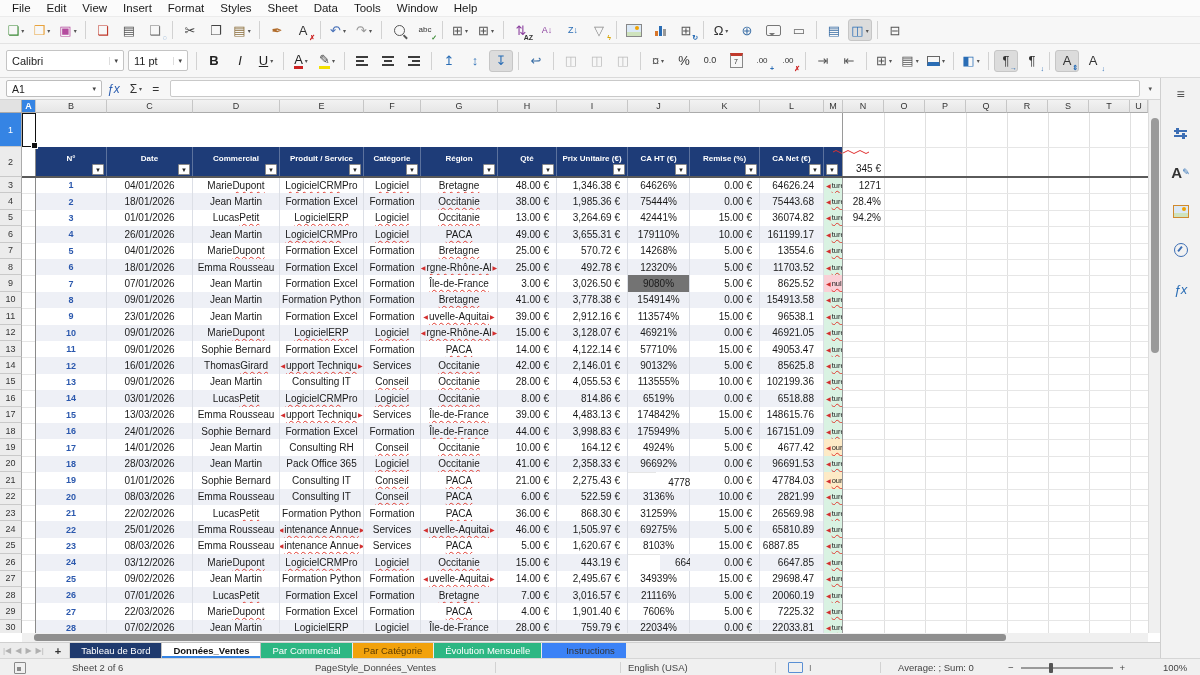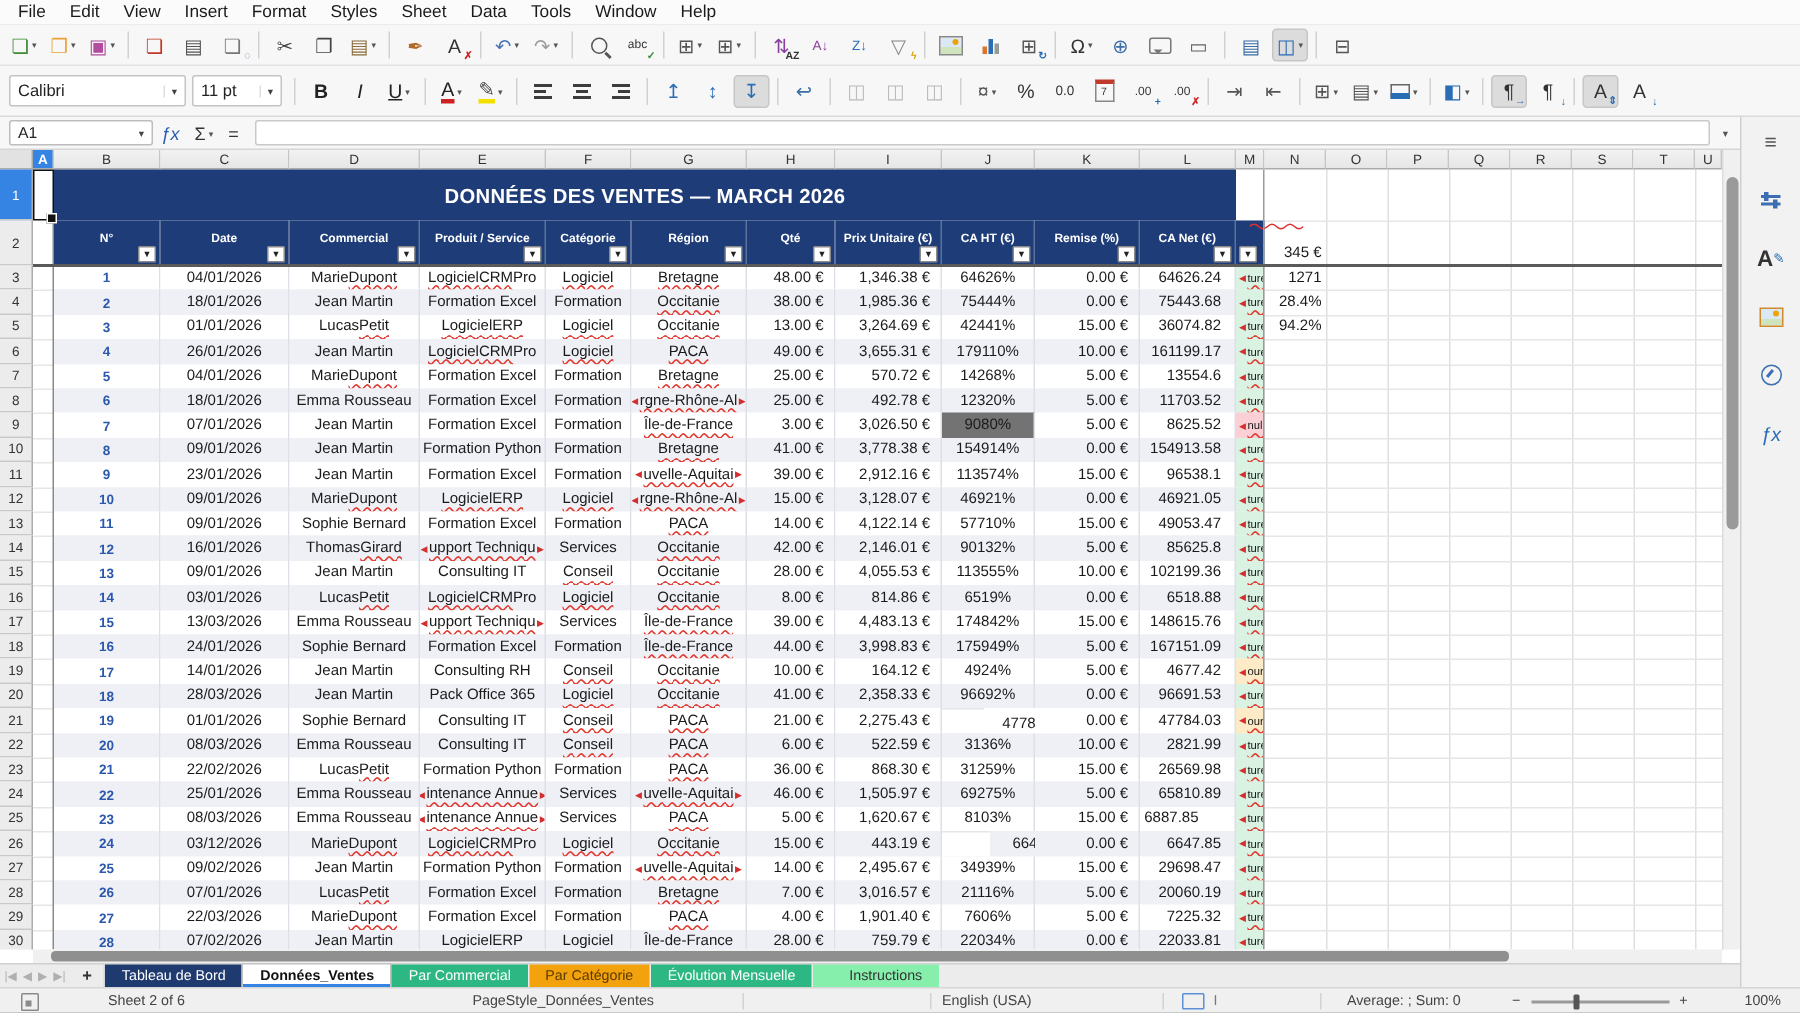--- a/index.html
+++ b/index.html
@@ -444,21 +444,20 @@
       <div class="rhcell" style="top: 388.6px; height: 16.4px;">22</div>
       <div class="rhcell" style="top: 405px; height: 16.4px;">23</div>
       <div class="rhcell" style="top: 421.4px; height: 16.4px;">24</div>
       <div class="rhcell" style="top: 437.8px; height: 16.4px;">25</div>
       <div class="rhcell" style="top: 454.2px; height: 16.4px;">26</div>
       <div class="rhcell" style="top: 470.6px; height: 16.4px;">27</div>
       <div class="rhcell" style="top: 487px; height: 16.4px;">28</div>
       <div class="rhcell" style="top: 503.4px; height: 16.4px;">29</div>
       <div class="rhcell" style="top: 519.8px; height: 16.4px;">30</div>
       <div class="selcell" style="left: 22px; top: 13px; width: 14px; height: 34px;"></div>
-      <div class="titlecell" style="left: 36px; top: 13px; width: 788px; height: 34px;">DONNÉES DES VENTES — MARCH 2026</div>
       <div class="squig" style="left: 833px; top: 41px; width: 36px; height: 6px;"><svg width="36" height="6">
           <path d="M0 3 Q3 0 6 3 T12 3 T18 3 T24 3 T30 3 T36 3" stroke="#e03030" stroke-width="1" fill="none"></path>
         </svg></div>
       <div class="hcell" style="left: 36px; top: 47px; width: 71px; height: 30px;">
         <span>N°</span>
         <span class="fbox">▼</span>
       </div>
       <div class="hcell" style="left: 107px; top: 47px; width: 86px; height: 30px;">
         <span>Date</span>
         <span class="fbox">▼</span>
@@ -1086,21 +1085,21 @@
         <span>◀</span>
         <span>▶</span>
         <span>▶|</span>
       </div>
       <div class="addsheet">+</div>
       <div class="stab" style="background: rgb(31, 58, 110); color: rgb(255, 255, 255);">Tableau de Bord</div>
       <div class="stab active" style="background: rgb(255, 255, 255); color: rgb(17, 17, 17);">Données_Ventes</div>
       <div class="stab" style="background: rgb(45, 183, 131); color: rgb(255, 255, 255);">Par Commercial</div>
       <div class="stab" style="background: rgb(242, 162, 12); color: rgb(91, 58, 0);">Par Catégorie</div>
       <div class="stab" style="background: rgb(45, 183, 131); color: rgb(255, 255, 255);">Évolution Mensuelle</div>
-      <div class="stab" style="background: #86efac; color: rgb(51, 51, 51); padding-left: 24px;">Instructions</div>
+      <div class="stab" style="background: #3b82f6; color: rgb(51, 51, 51); padding-left: 24px;">Instructions</div>
     </div>
 
   <div class="statusbar">
     <div class="sb" style="left:14px">
         <span class="saveic"></span>
       </div>
     <div class="sb" style="left:72px">Sheet 2 of 6</div>
     <div class="sbdiv" style="left:495px"></div>
     <div class="sb" style="left:315px">PageStyle_Données_Ventes</div>
     <div class="sbdiv" style="left:620px"></div>

